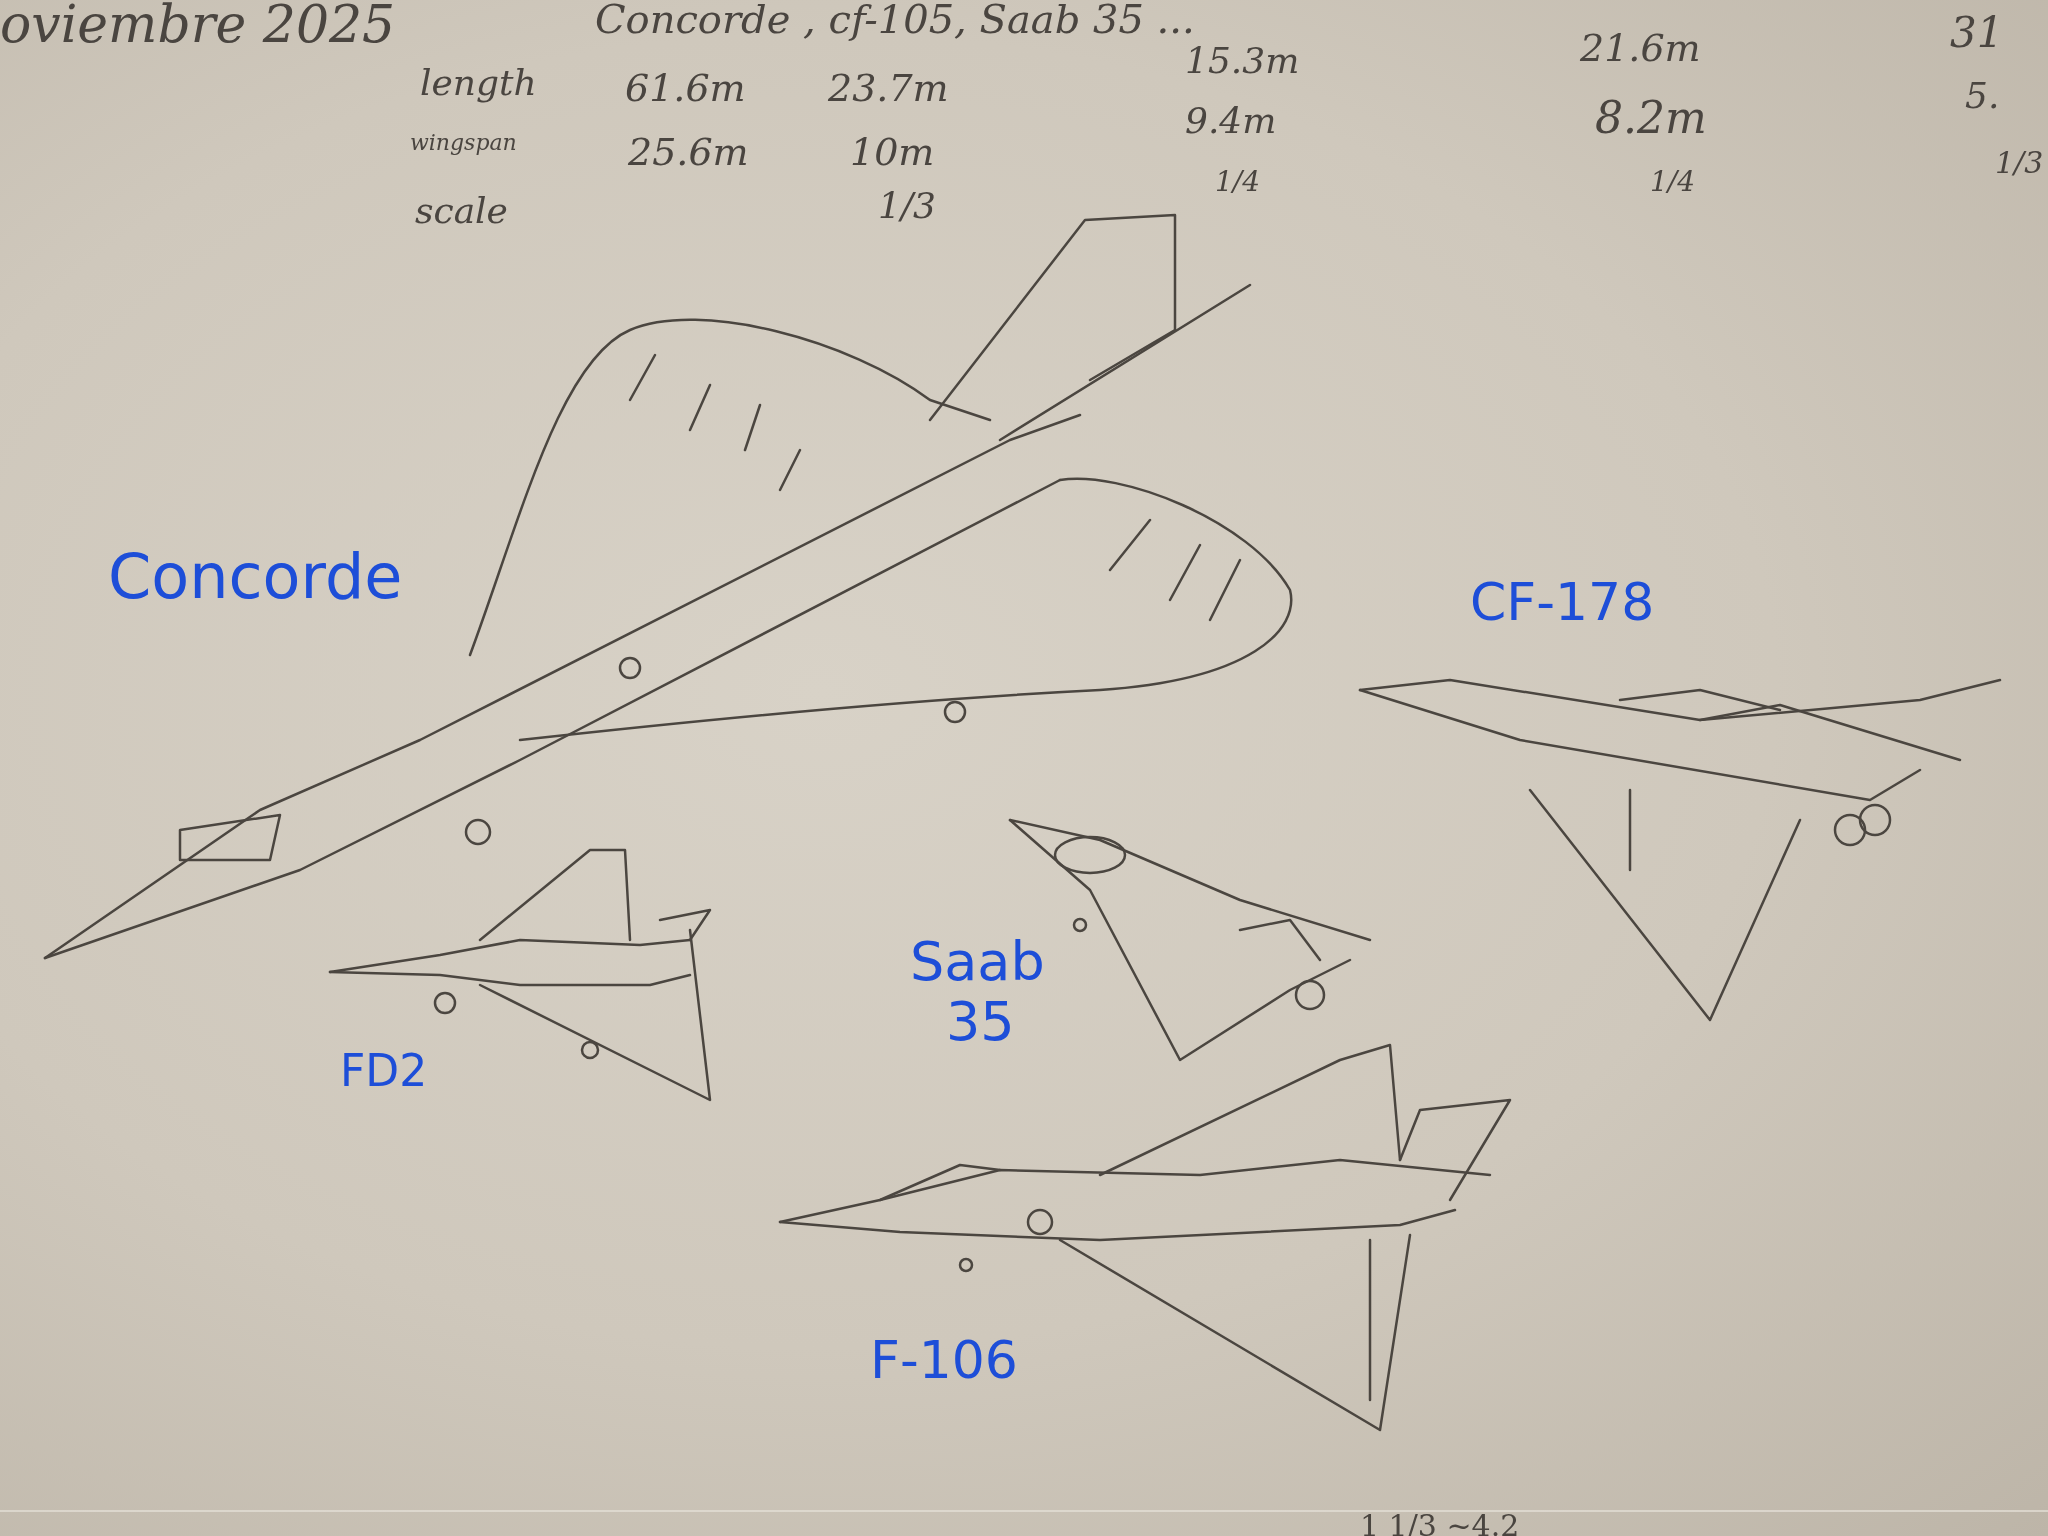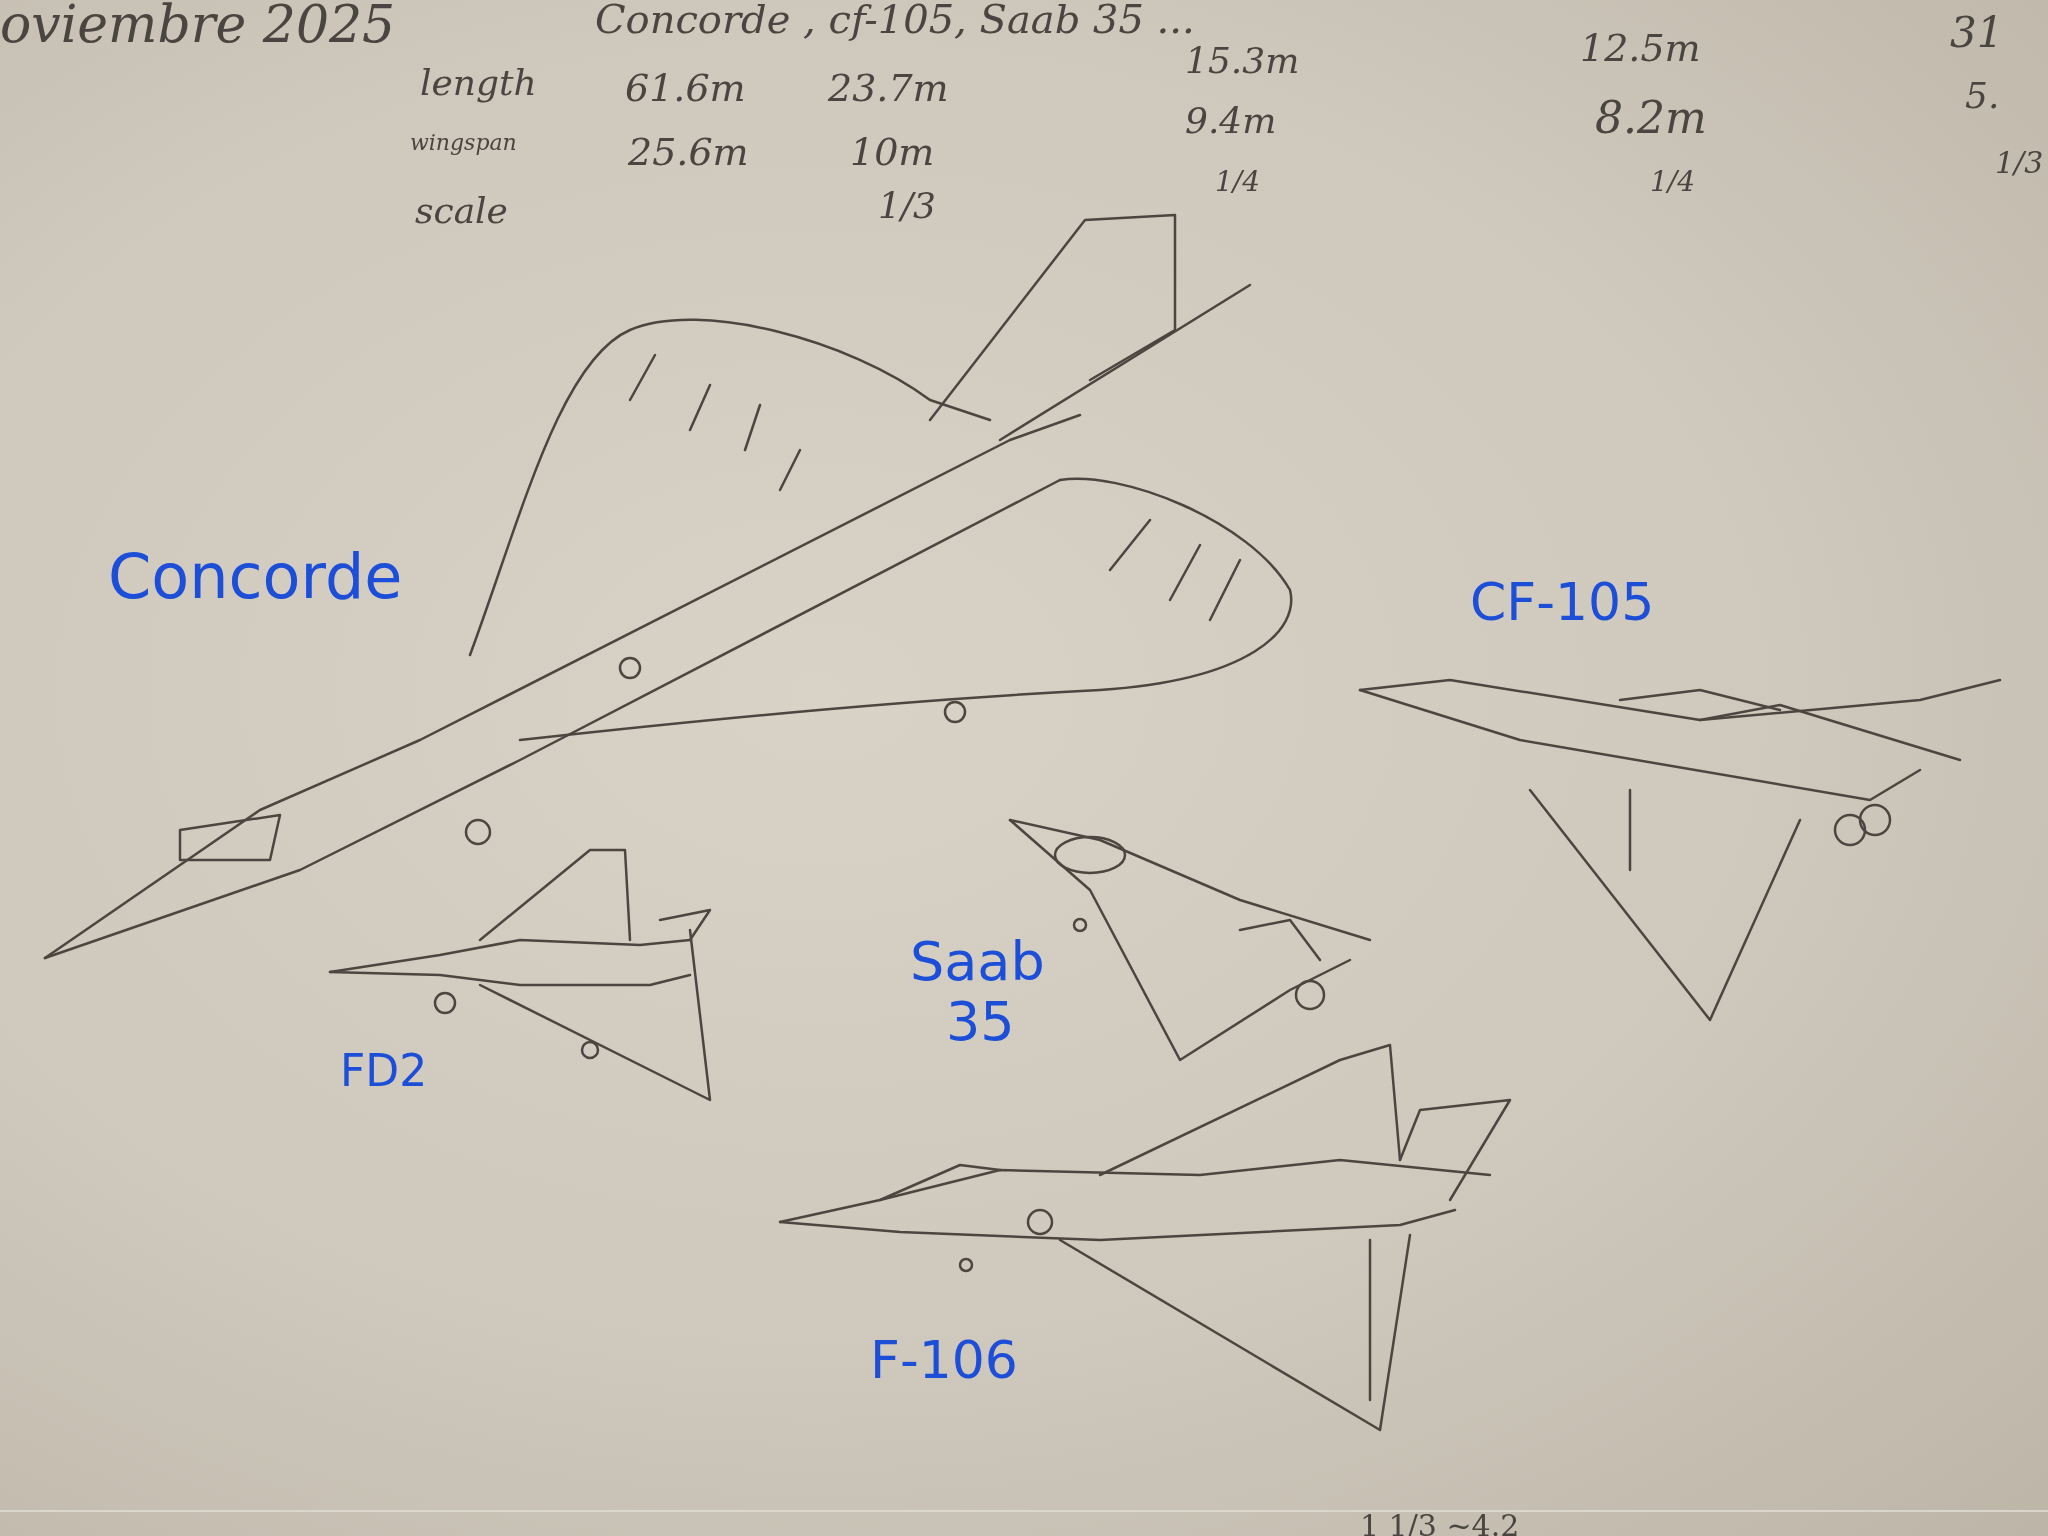--- a/index.html
+++ b/index.html
@@ -27,21 +27,21 @@
 <div class="hw" style="left:628px;top:130px;font-size:38px;">25.6m</div>
 
 <div class="hw" style="left:828px;top:66px;font-size:38px;">23.7m</div>
 <div class="hw" style="left:850px;top:130px;font-size:38px;">10m</div>
 <div class="hw" style="left:878px;top:185px;font-size:36px;">1/3</div>
 
 <div class="hw" style="left:1185px;top:40px;font-size:36px;">15.3m</div>
 <div class="hw" style="left:1185px;top:100px;font-size:36px;">9.4m</div>
 <div class="hw" style="left:1215px;top:165px;font-size:28px;">1/4</div>
 
-<div class="hw" style="left:1580px;top:26px;font-size:38px;">12.5m</div>
+<div class="hw" style="left:1580px;top:26px;font-size:38px;">21.6m</div>
 <div class="hw" style="left:1595px;top:92px;font-size:44px;">8.2m</div>
 <div class="hw" style="left:1650px;top:165px;font-size:28px;">1/4</div>
 
 <div class="hw" style="left:1950px;top:8px;font-size:42px;">31</div>
 <div class="hw" style="left:1965px;top:75px;font-size:36px;">5.</div>
 <div class="hw" style="left:1995px;top:145px;font-size:30px;">1/3</div>
 
 <svg width="2048" height="1536">
   <g fill="none" stroke="#4b4640" stroke-width="2.5" stroke-linecap="round" stroke-linejoin="round">
 
@@ -97,20 +97,20 @@
       <path d="M1400 1160 L1420 1110 L1510 1100 L1450 1200"></path>
       <path d="M880 1200 L960 1165 L1000 1170"></path>
       <circle cx="1040" cy="1222" r="12"></circle>
       <circle cx="966" cy="1265" r="6"></circle>
       <path d="M1370 1240 L1370 1400"></path>
     </g>
   </g>
 </svg>
 
 <div class="lbl" style="left:108px;top:540px;font-size:62px;">Concorde</div>
-<div class="lbl" style="left:1470px;top:572px;font-size:52px;">CF-105</div>
+<div class="lbl" style="left:1470px;top:572px;font-size:52px;">CF-178</div>
 <div class="lbl" style="left:340px;top:1045px;font-size:44px;text-align:right;">FD2</div>
 <div class="lbl" style="left:910px;top:930px;font-size:54px;">Saab</div>
 <div class="lbl" style="left:946px;top:990px;font-size:54px;">35</div>
 <div class="lbl" style="left:870px;top:1330px;font-size:52px;">F-106</div>
 
 <div class="bottom-rule"></div>
 <div class="hw" style="left:1360px;top:1508px;font-size:30px;font-style:normal;">1 1/3 ~4.2</div>
 
 </body></html>

